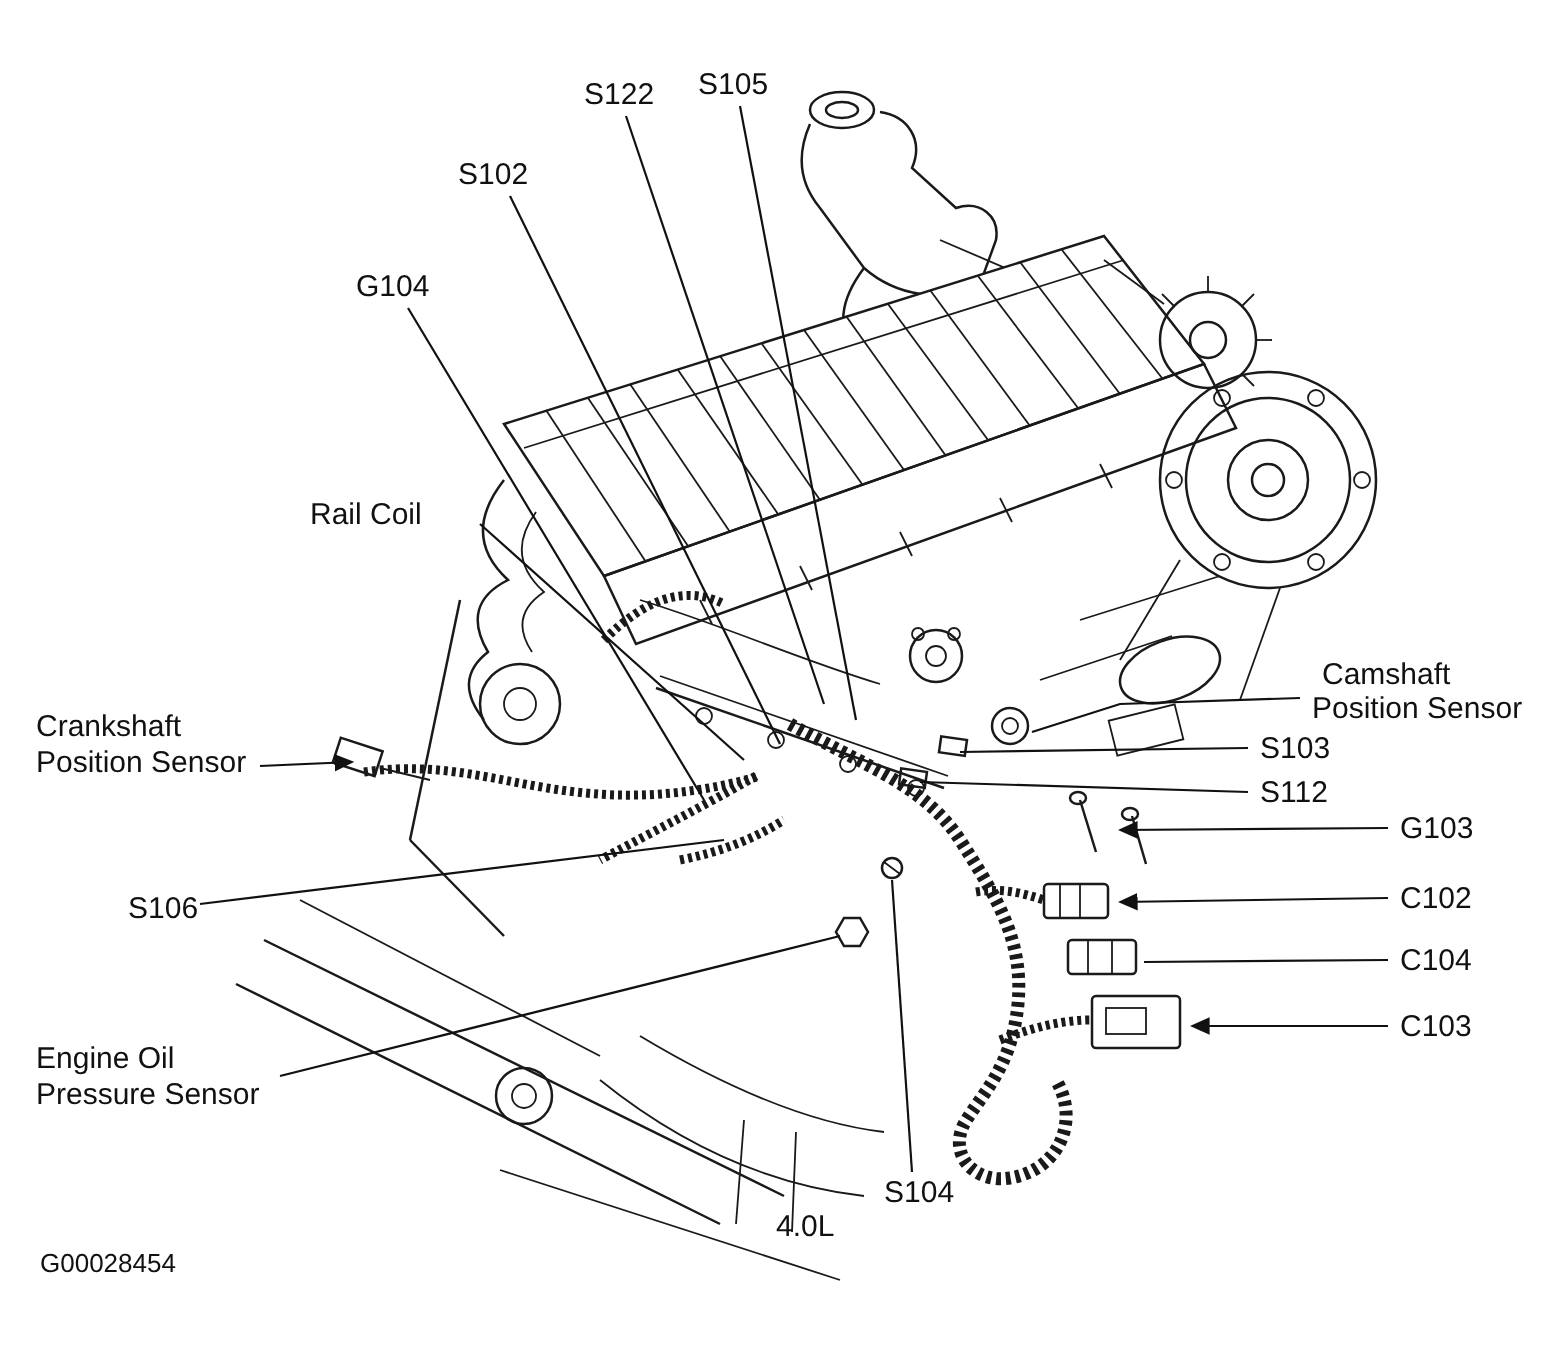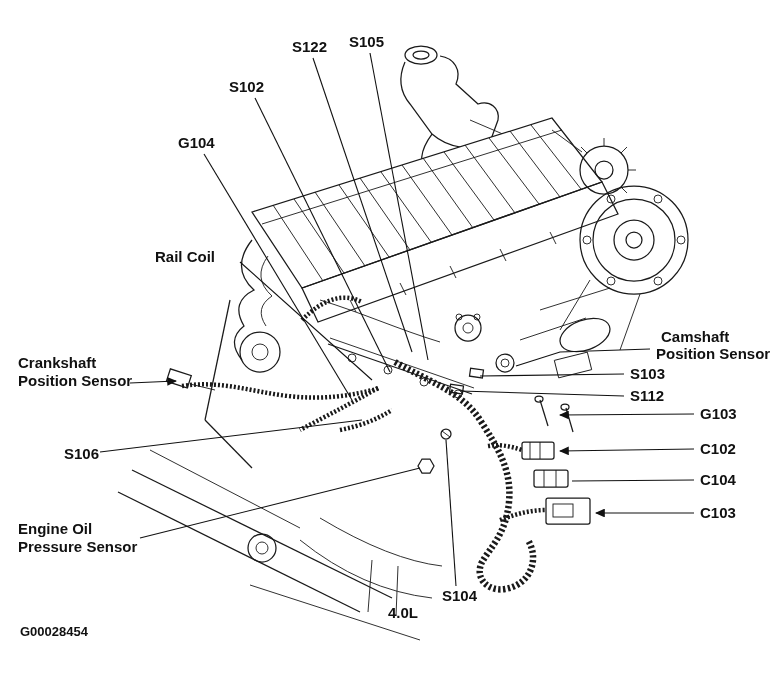--- a/index.html
+++ b/index.html
@@ -2,21 +2,20 @@
 <html><head>
 <meta charset="utf-8">
 <style>
   html,body{margin:0;padding:0;background:#fff;}
   .stage{
     position:relative;
     width:780px;height:673px;
     background:#ffffff;
     overflow:hidden;
     font-family:"Liberation Sans","DejaVu Sans",sans-serif;
-    font-weight:bold;
   }
   svg{display:block;}
   svg text{
     font-family:"Liberation Sans","DejaVu Sans",sans-serif;
     font-size:15px;
     fill:#111;
   }
   svg text.figid{font-size:13px;}
   .lineart{stroke:#1a1a1a;fill:none;stroke-width:1.25;}
   .lineart .thin{stroke-width:0.9;}

